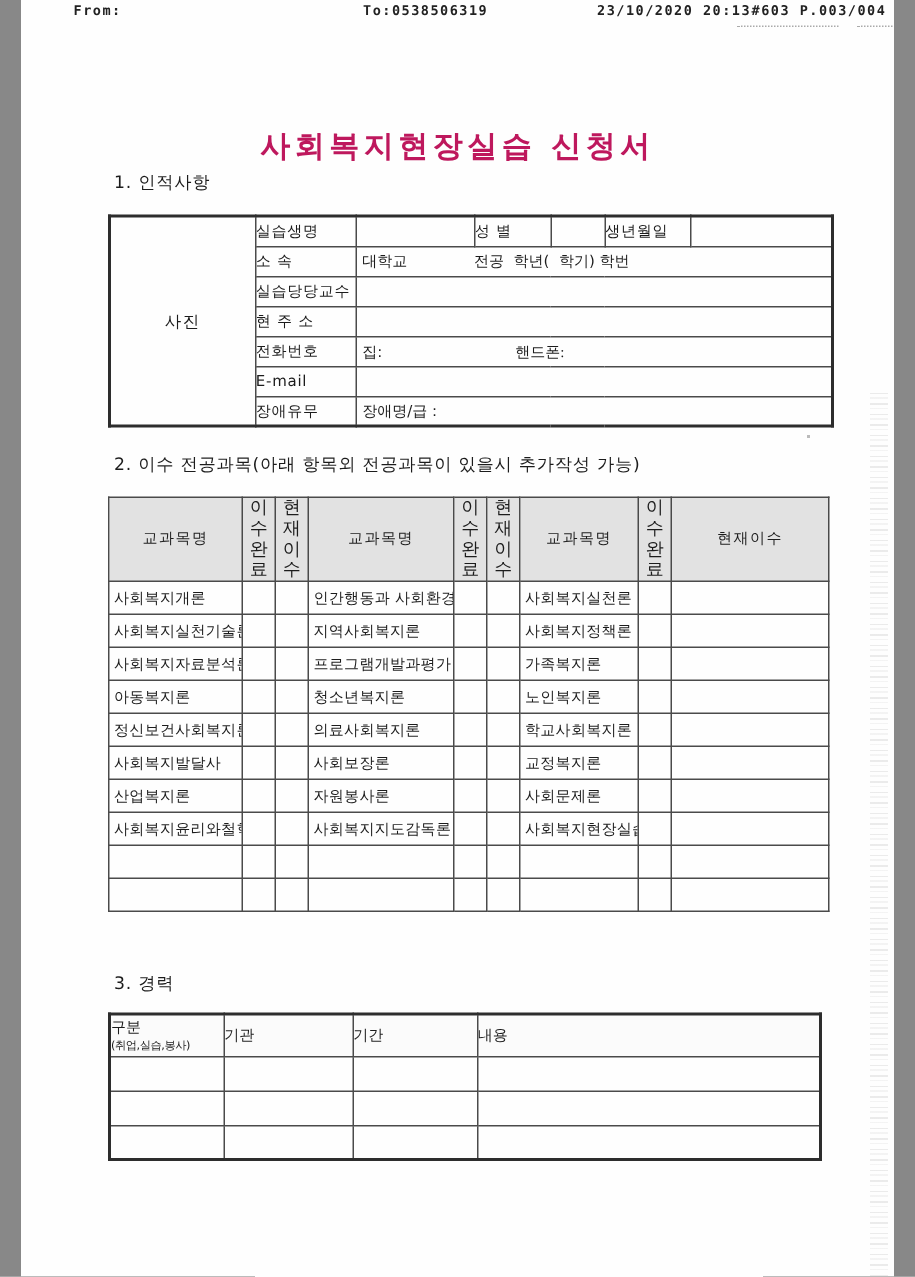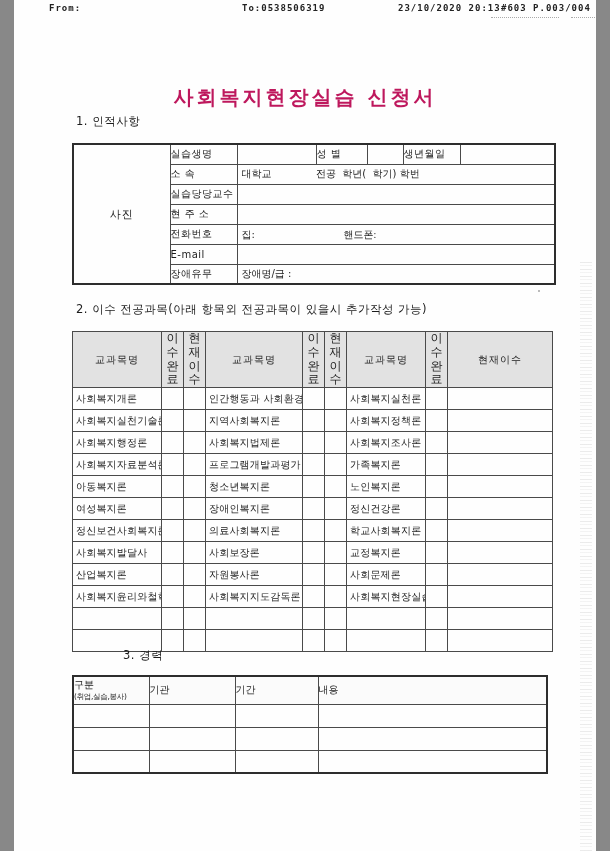--- a/index.html
+++ b/index.html
@@ -30,21 +30,21 @@
   .title {
     position:absolute; top:84px; left:0; right:0; text-align:center;
     font-size:20px; font-weight:bold; letter-spacing:3px; color:#be185d;
   }
   .sec-heading {
     position:absolute; left:62px; font-size:11.5px; color:#1c1c1c;
     letter-spacing:0.5px; white-space:pre;
   }
   .sh1 { top:114px; }
   .sh2 { top:302px; }
-  .sh3 { top:648px;margin-left:47px; }
+  .sh3 { top:648px; }
 
   
   table { border-collapse:collapse; table-layout:fixed; position:absolute; }
   td, th { border:1px solid #4a4a4a; font-weight:normal; overflow:hidden; }
 
   
   .t1 { left:58px; top:143px; width:482px; border:2px solid #2d2d2d; }
   .t1 td { height:20px; font-size:10px; }
   .t1 .lbl { text-align:left; letter-spacing:0.5px; }
   .t1 .photo { text-align:center; font-size:11px; letter-spacing:1px; }
@@ -190,60 +190,38 @@
           <td></td>
           <td></td>
           <td class="name">지역사회복지론</td>
           <td></td>
           <td></td>
           <td class="name">사회복지정책론</td>
           <td></td>
           <td></td>
         </tr>
         <tr>
-          <td class="name">사회복지행정론</td>
-          <td></td>
-          <td></td>
-          <td class="name">사회복지법제론</td>
-          <td></td>
-          <td></td>
-          <td class="name">사회복지조사론</td>
-          <td></td>
-          <td></td>
-        </tr>
-        <tr>
           <td class="name">사회복지자료분석론</td>
           <td></td>
           <td></td>
           <td class="name">프로그램개발과평가</td>
           <td></td>
           <td></td>
           <td class="name">가족복지론</td>
           <td></td>
           <td></td>
         </tr>
         <tr>
           <td class="name">아동복지론</td>
           <td></td>
           <td></td>
           <td class="name">청소년복지론</td>
           <td></td>
           <td></td>
           <td class="name">노인복지론</td>
-          <td></td>
-          <td></td>
-        </tr>
-        <tr>
-          <td class="name">여성복지론</td>
-          <td></td>
-          <td></td>
-          <td class="name">장애인복지론</td>
-          <td></td>
-          <td></td>
-          <td class="name">정신건강론</td>
           <td></td>
           <td></td>
         </tr>
         <tr>
           <td class="name">정신보건사회복지론</td>
           <td></td>
           <td></td>
           <td class="name">의료사회복지론</td>
           <td></td>
           <td></td>

